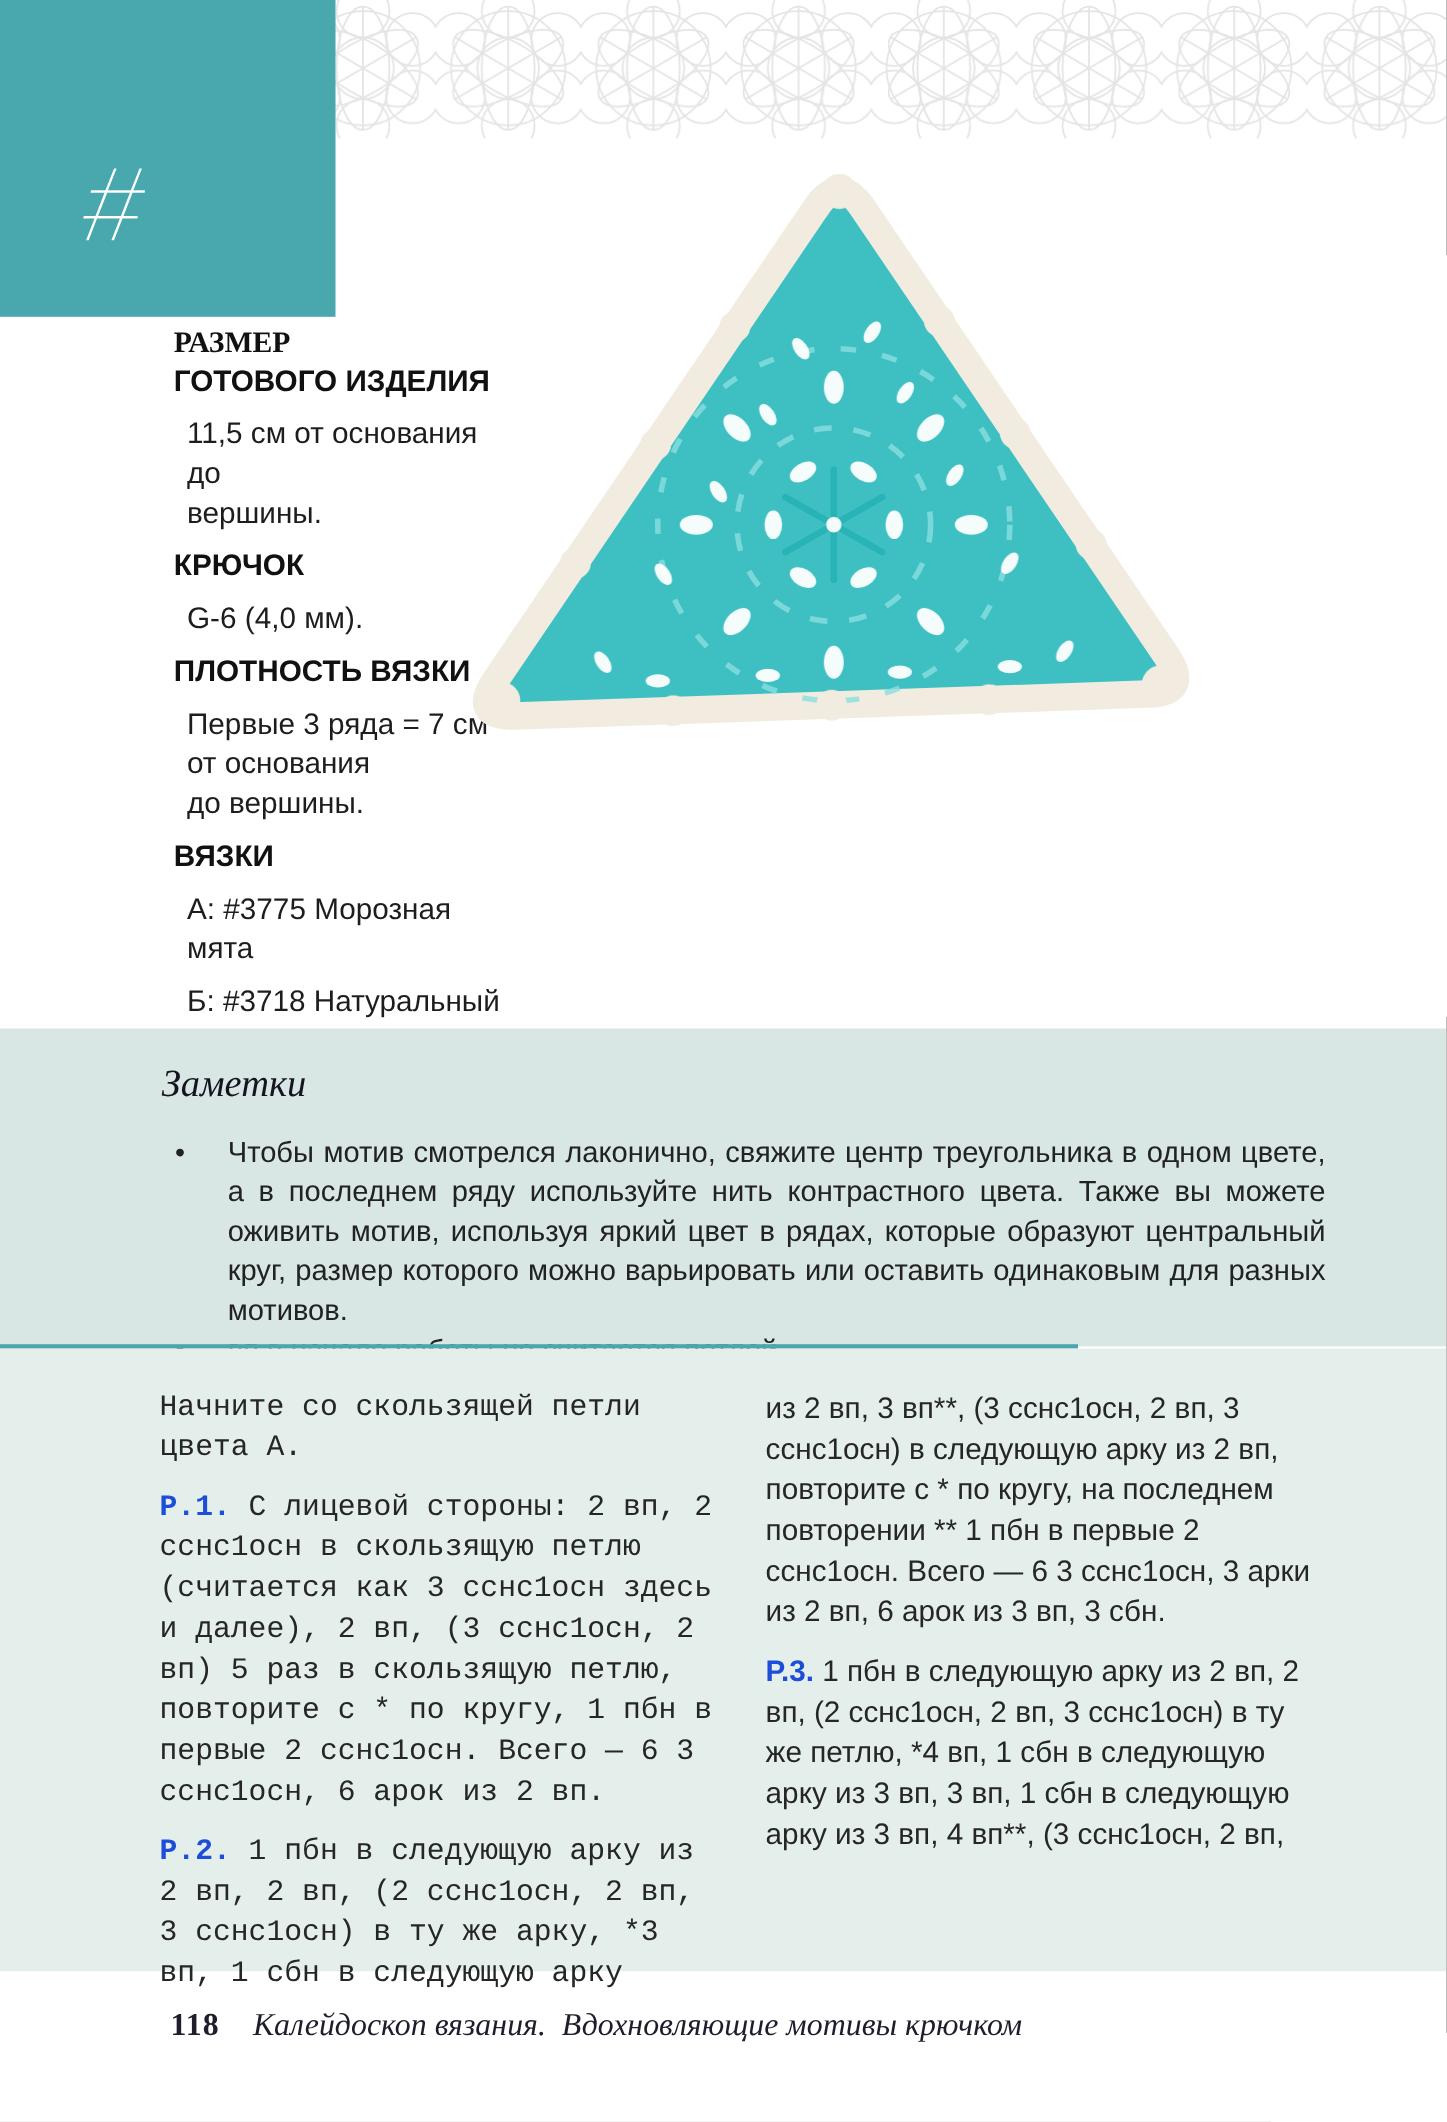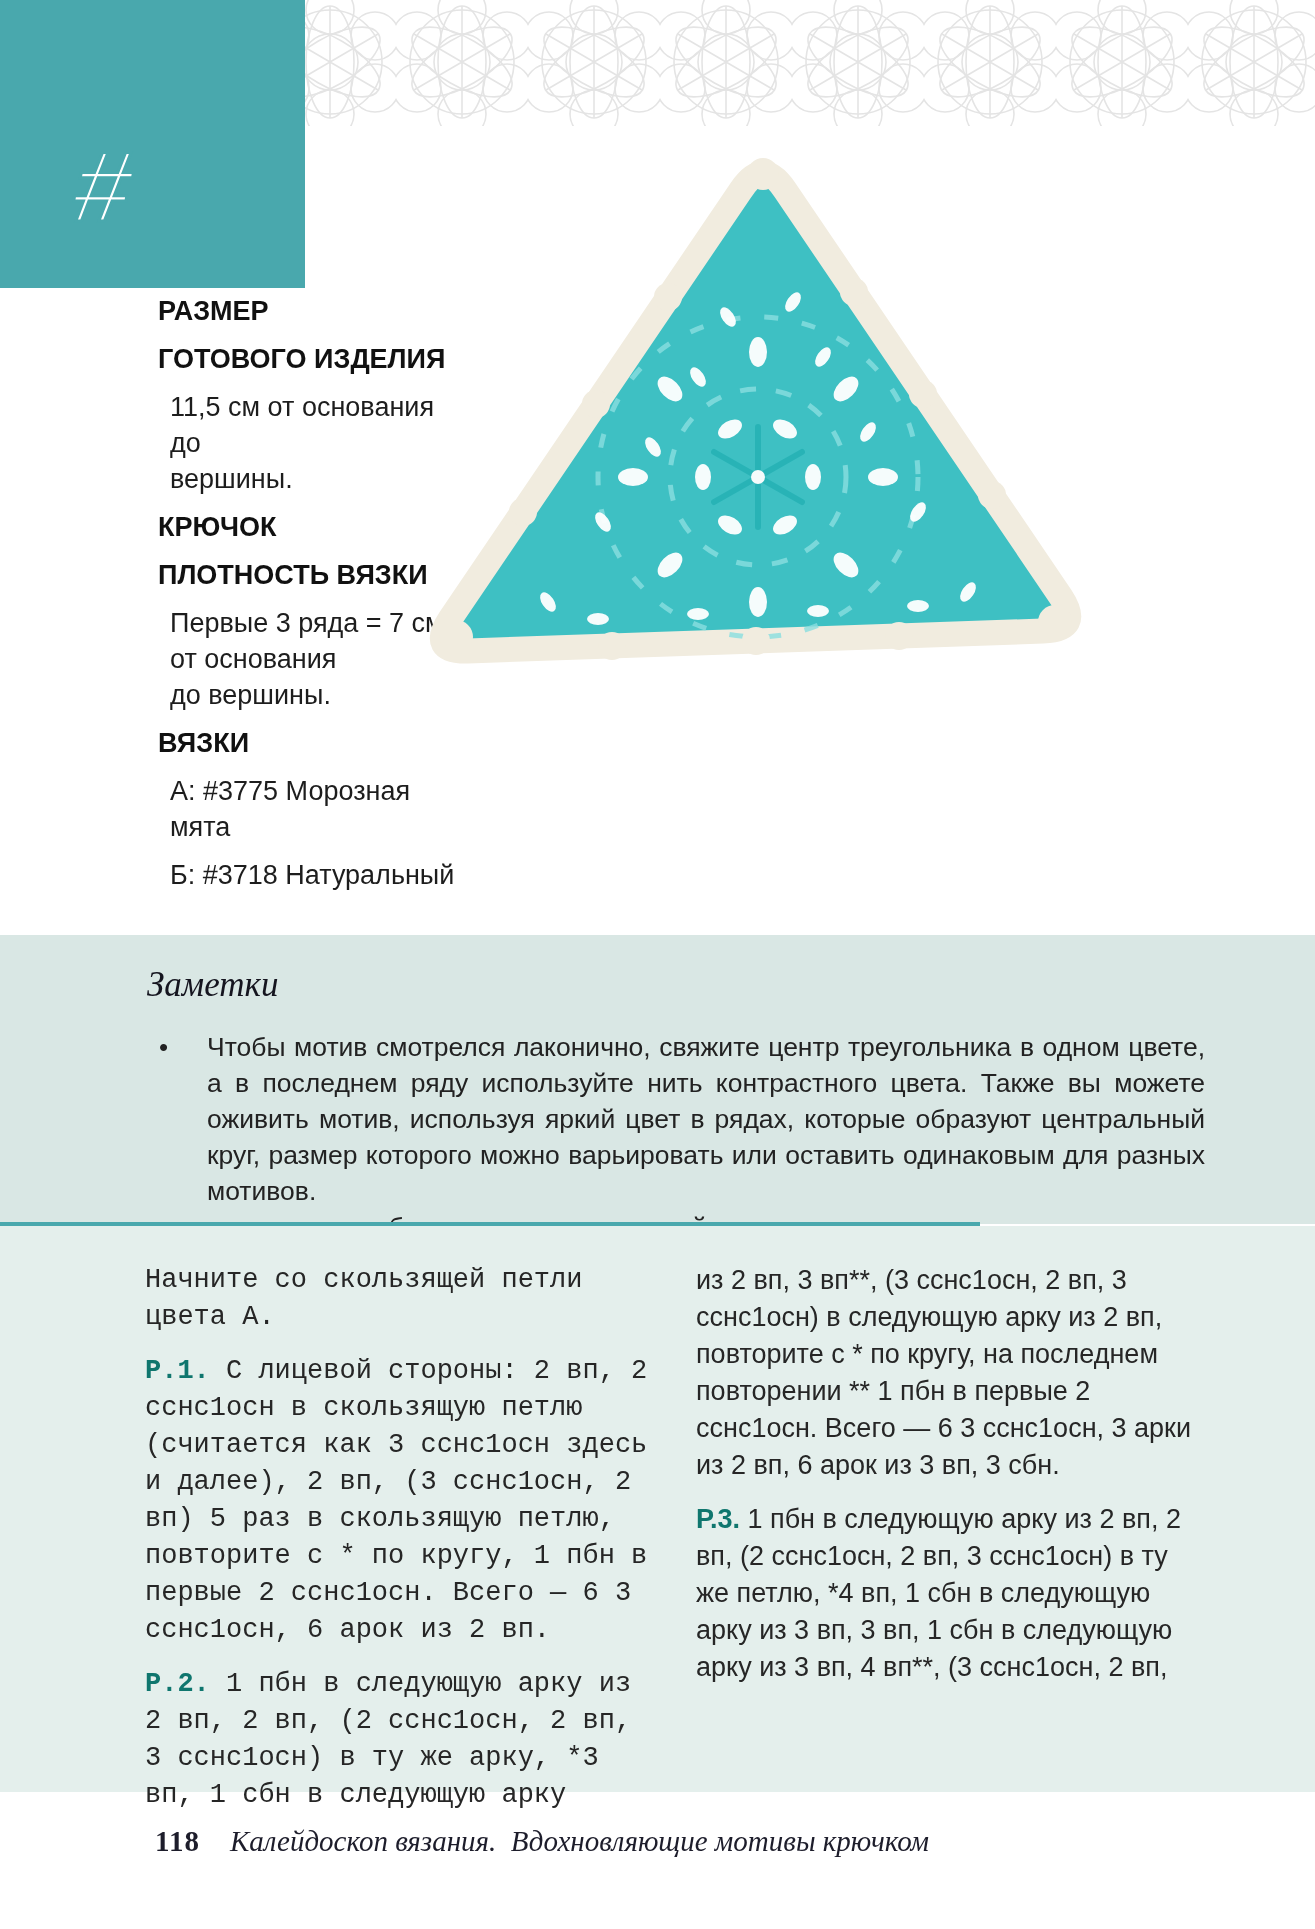--- a/index.html
+++ b/index.html
@@ -15,21 +15,21 @@
   .motif-line{position:absolute;left:76px;top:136px;display:flex;align-items:flex-start;color:#fff;}
   .hash{font-size:100px;line-height:1;font-weight:400;transform:skewX(-10deg);
         -webkit-text-stroke:3px var(--accent-teal,#49a8ad);margin-right:2px;}
   .num{font-size:100px;line-height:1;font-weight:700;letter-spacing:2px;
        -webkit-text-stroke:3px #ffffff;}
 
   
   .specs{position:absolute;left:158px;top:294px;width:316px;font-size:27px;line-height:36px;color:#1d1d1d;}
   .specs h3{font-size:27px;line-height:35px;margin:13px 0 3px;font-weight:700;color:#111;}
   .specs h3.first{margin-top:0;}
-  .specs h3.tight{margin-bottom:14px;line-height:34px;}
+  .specs h3.tight{margin-bottom:1px;line-height:34px;font-family:Liberation Serif, serif;}
   .specs p{margin:12px;white-space:pre-line;}
 
   
   .photo{position:absolute;left:398px;top:132px;width:712px;height:566px;}
 
   
   .notes{position:absolute;left:0;top:935px;width:1315px;height:289px;
          background:var(--notes-bg,#d9e7e4);}
   .notes-head{position:absolute;left:147px;top:30px;
               font-family:"Liberation Serif","DejaVu Serif",serif;font-style:italic;
@@ -41,21 +41,21 @@
 
   .section-rule{position:absolute;left:0;top:1222px;width:980px;height:4px;
                 background:var(--accent-teal,#49a8ad);}
 
   
   .instructions{position:absolute;left:0;top:1226px;width:1315px;height:566px;
                 background:var(--instr-bg,#e4efec);}
   .col-left{position:absolute;left:145px;top:36px;width:505px;font-family:Liberation Mono, monospace;}
   .col-right{position:absolute;left:696px;top:36px;width:512px;}
   .instr{font-size:27px;line-height:37px;margin:0 0 17px;color:#262626;}
-  .instr b{font-weight:700;color:#0f766e;text-align:center;}
+  .instr b{font-weight:700;color:#1d4ed8;text-align:center;}
 
   
   .footer{position:absolute;left:155px;top:1797px;font-family:"Liberation Serif","DejaVu Serif",serif;
           font-size:29px;color:#1d1d2b;display:flex;align-items:baseline;justify-content:space-between;}
   .footer .fpage{font-weight:700;letter-spacing:1px;}
   .footer .ftitle{font-style:italic;margin-left:30px;white-space:pre;margin-top:28px;}
 </style>
 </head>
 <body>
 
@@ -88,20 +88,21 @@
       <span class="hash">#</span>
     </div>
   </div>
 
   <div class="specs">
     <h3 class="first tight">РАЗМЕР</h3>
     <h3 class="first" style="margin-top:0;">ГОТОВОГО ИЗДЕЛИЯ</h3>
     <p>11,5 см от основания до
 вершины.</p>
     <h3>КРЮЧОК</h3>
+    <p>G-6 (4,0 мм).</p>
     <h3>ПЛОТНОСТЬ ВЯЗКИ</h3>
     <p>Первые 3 ряда = 7 см
 от основания
 до вершины.</p>
     <h3>ВЯЗКИ</h3>
     <p>А: #3775 Морозная мята</p>
     <p>Б: #3718 Натуральный</p>
   </div>
 
   <svg class="photo" xmlns="http://www.w3.org/2000/svg" viewBox="0 0 712 566">

